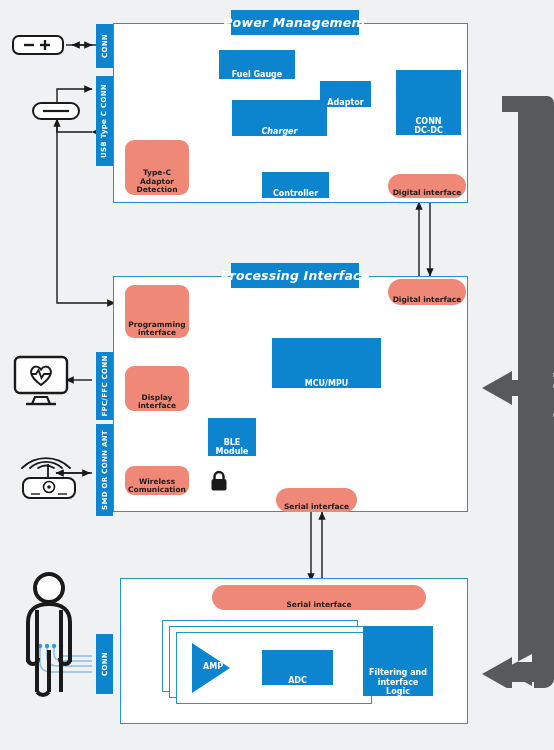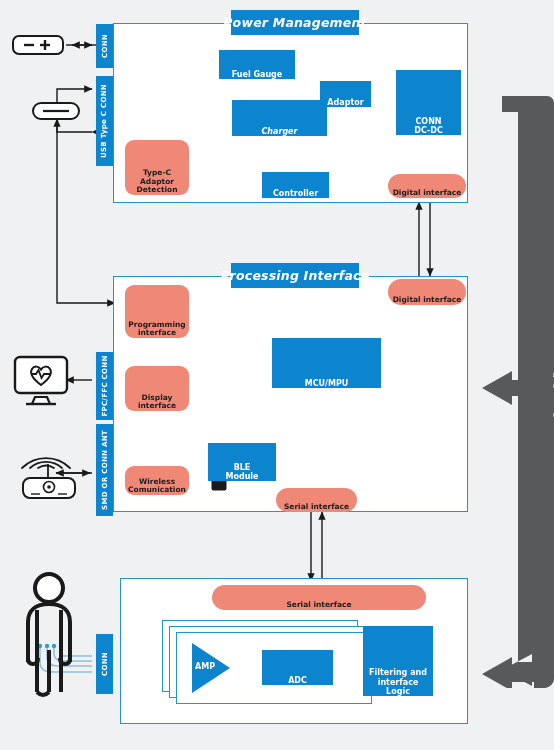--- a/index.html
+++ b/index.html
@@ -355,21 +355,21 @@
     <span>MCU/MPU</span>
   </div>
 
   <div class="blk coral" style="left:125px;top:366px;width:64px;height:45px;">
     <span>
       <b>Display</b><br>
       <b>interface</b>
     </span>
   </div>
 
-  <div class="blk blue" style="left:208px;top:418px;width:68px;height:38px;margin-top:25px;">
+  <div class="blk blue" style="left:208px;top:418px;width:48px;height:38px;">
     <span>
       <b>BLE</b><br>
       <b>Module</b>
     </span>
   </div>
 
 
   <div class="blk coral" style="left:125px;top:466px;width:64px;height:29px;">
     <span>
       <b>Wireless</b><br>
@@ -390,21 +390,21 @@
   <div class="afe-stack" style="left:162px;top:620px;width:210px;height:88px;">
     <div class="afe-card" style="left:0px;top:0px;width:196px;height:72px;"></div>
     <div class="afe-card" style="left:7px;top:6px;width:196px;height:72px;"></div>
     <div class="afe-card" style="left:14px;top:12px;width:196px;height:72px;"></div>
   </div>
 
   <div class="amp-tri" style="left:190px;top:641px;">
     <svg width="42" height="54" viewBox="0 0 42 54">
       <path d="M2,2 L40,27 L2,52 z" fill="#0d84ce"></path>
     </svg>
-    <div style="position:absolute;left:5px;top:21px;width:28px;color:#fff;font-size:8px;font-weight:bold;text-align:left;">AMP</div>
+    <div style="position:absolute;left:5px;top:21px;width:28px;color:#fff;font-size:8px;font-weight:bold;text-align:right;">AMP</div>
   </div>
 
   <div class="blk blue" style="left:262px;top:650px;width:71px;height:35px;">
     <span>ADC</span>
   </div>
 
   <div class="blk blue" style="left:363px;top:626px;width:70px;height:70px;">
     <span>
       <b>Filtering and</b><br>
       <b>interface</b><br>

